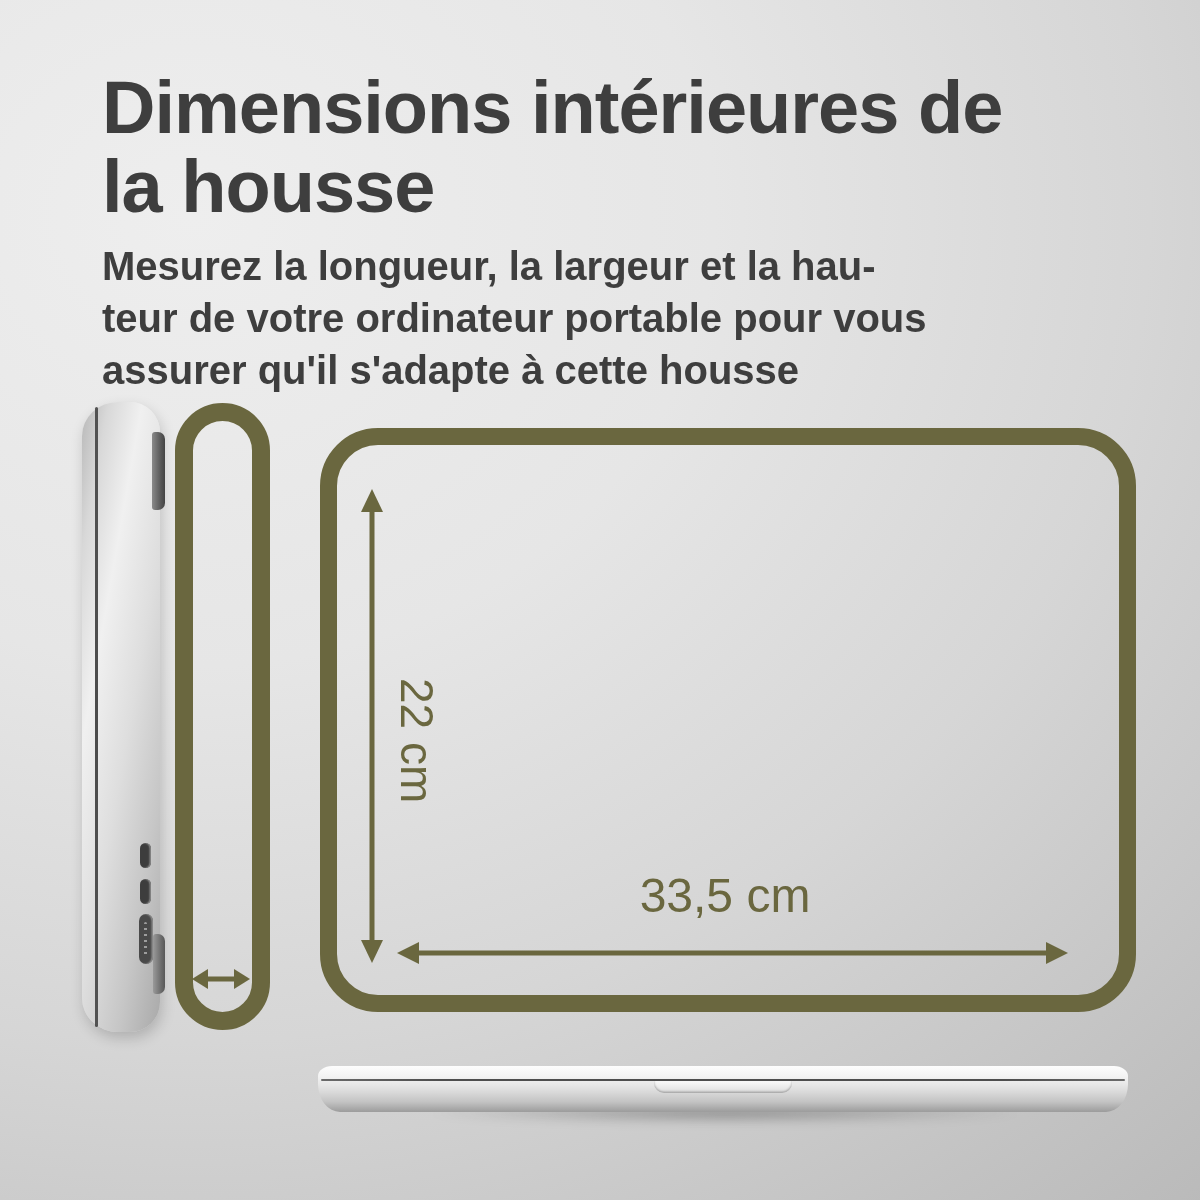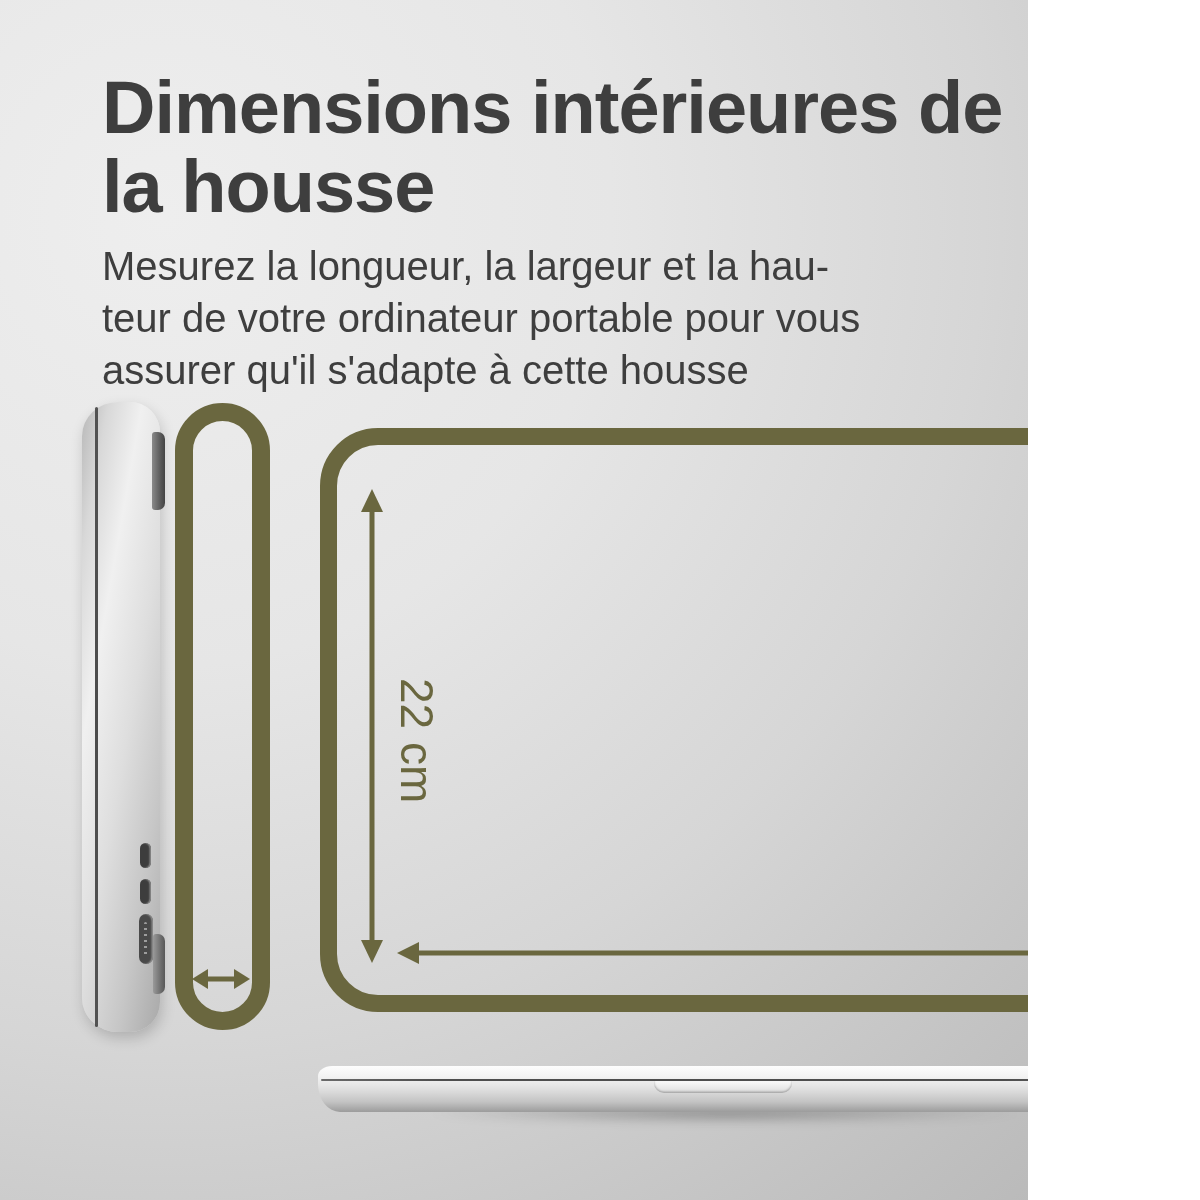--- a/index.html
+++ b/index.html
@@ -1,20 +1,20 @@
 <!DOCTYPE html>
 <html style="--accent: #6a673f; --text-dark: #3e3e3e;"><head>
 <meta charset="utf-8">
 <style>
   html, body { margin: 0; padding: 0; }
   body { font-family: "Liberation Sans", sans-serif; }
 
   .canvas {
     position: relative;
-    width: 1028px;
+    width: 1200px;
     height: 1200px;
     overflow: hidden;
     background: radial-gradient(145% 125% at 16% 18%,
       #eeeeee 0%, #e6e6e6 30%, #d6d6d6 55%, #c2c2c2 78%, #b0b0b0 100%);
   }
 
   
   .title {
     position: absolute;
     left: 102px; top: 68px;
@@ -24,21 +24,21 @@
     line-height: 1.07;
     letter-spacing: -1px;
     color: var(--text-dark, #3e3e3e);
     white-space: pre-line;
   }
   .subtitle {
     position: absolute;
     left: 102px; top: 240px;
     width: 860px;
     font-size: 40px;
-    font-weight: 400;
+    font-weight: 700;
     line-height: 1.3;
     color: var(--text-dark, #3e3e3e);
     white-space: pre-line;
   }
   .dim-label {
     position: absolute;
     color: var(--accent, #6a673f);
     font-size: 48px;
     font-weight: 500;
     white-space: nowrap;
@@ -200,20 +200,21 @@
     <polygon points="15,0 26,23 4,23"></polygon>
     <polygon points="15,474 26,451 4,451"></polygon>
   </svg>
   <div class="dim-label label-height">22 cm</div>
 
   <svg class="arrow-svg" style="left:397px; top:939px;" width="671" height="28" viewBox="0 0 671 28">
     <line x1="16" y1="14" x2="655" y2="14" stroke-width="5"></line>
     <polygon points="0,14 22,3 22,25"></polygon>
     <polygon points="671,14 649,3 649,25"></polygon>
   </svg>
+  <div class="dim-label label-width">33,5 cm</div>
 
   <div class="front-shadow"></div>
   <div class="front-laptop">
     <div class="front-body"></div>
     <div class="front-seam"></div>
     <div class="front-notch"></div>
   </div>
 
 </div>
 

